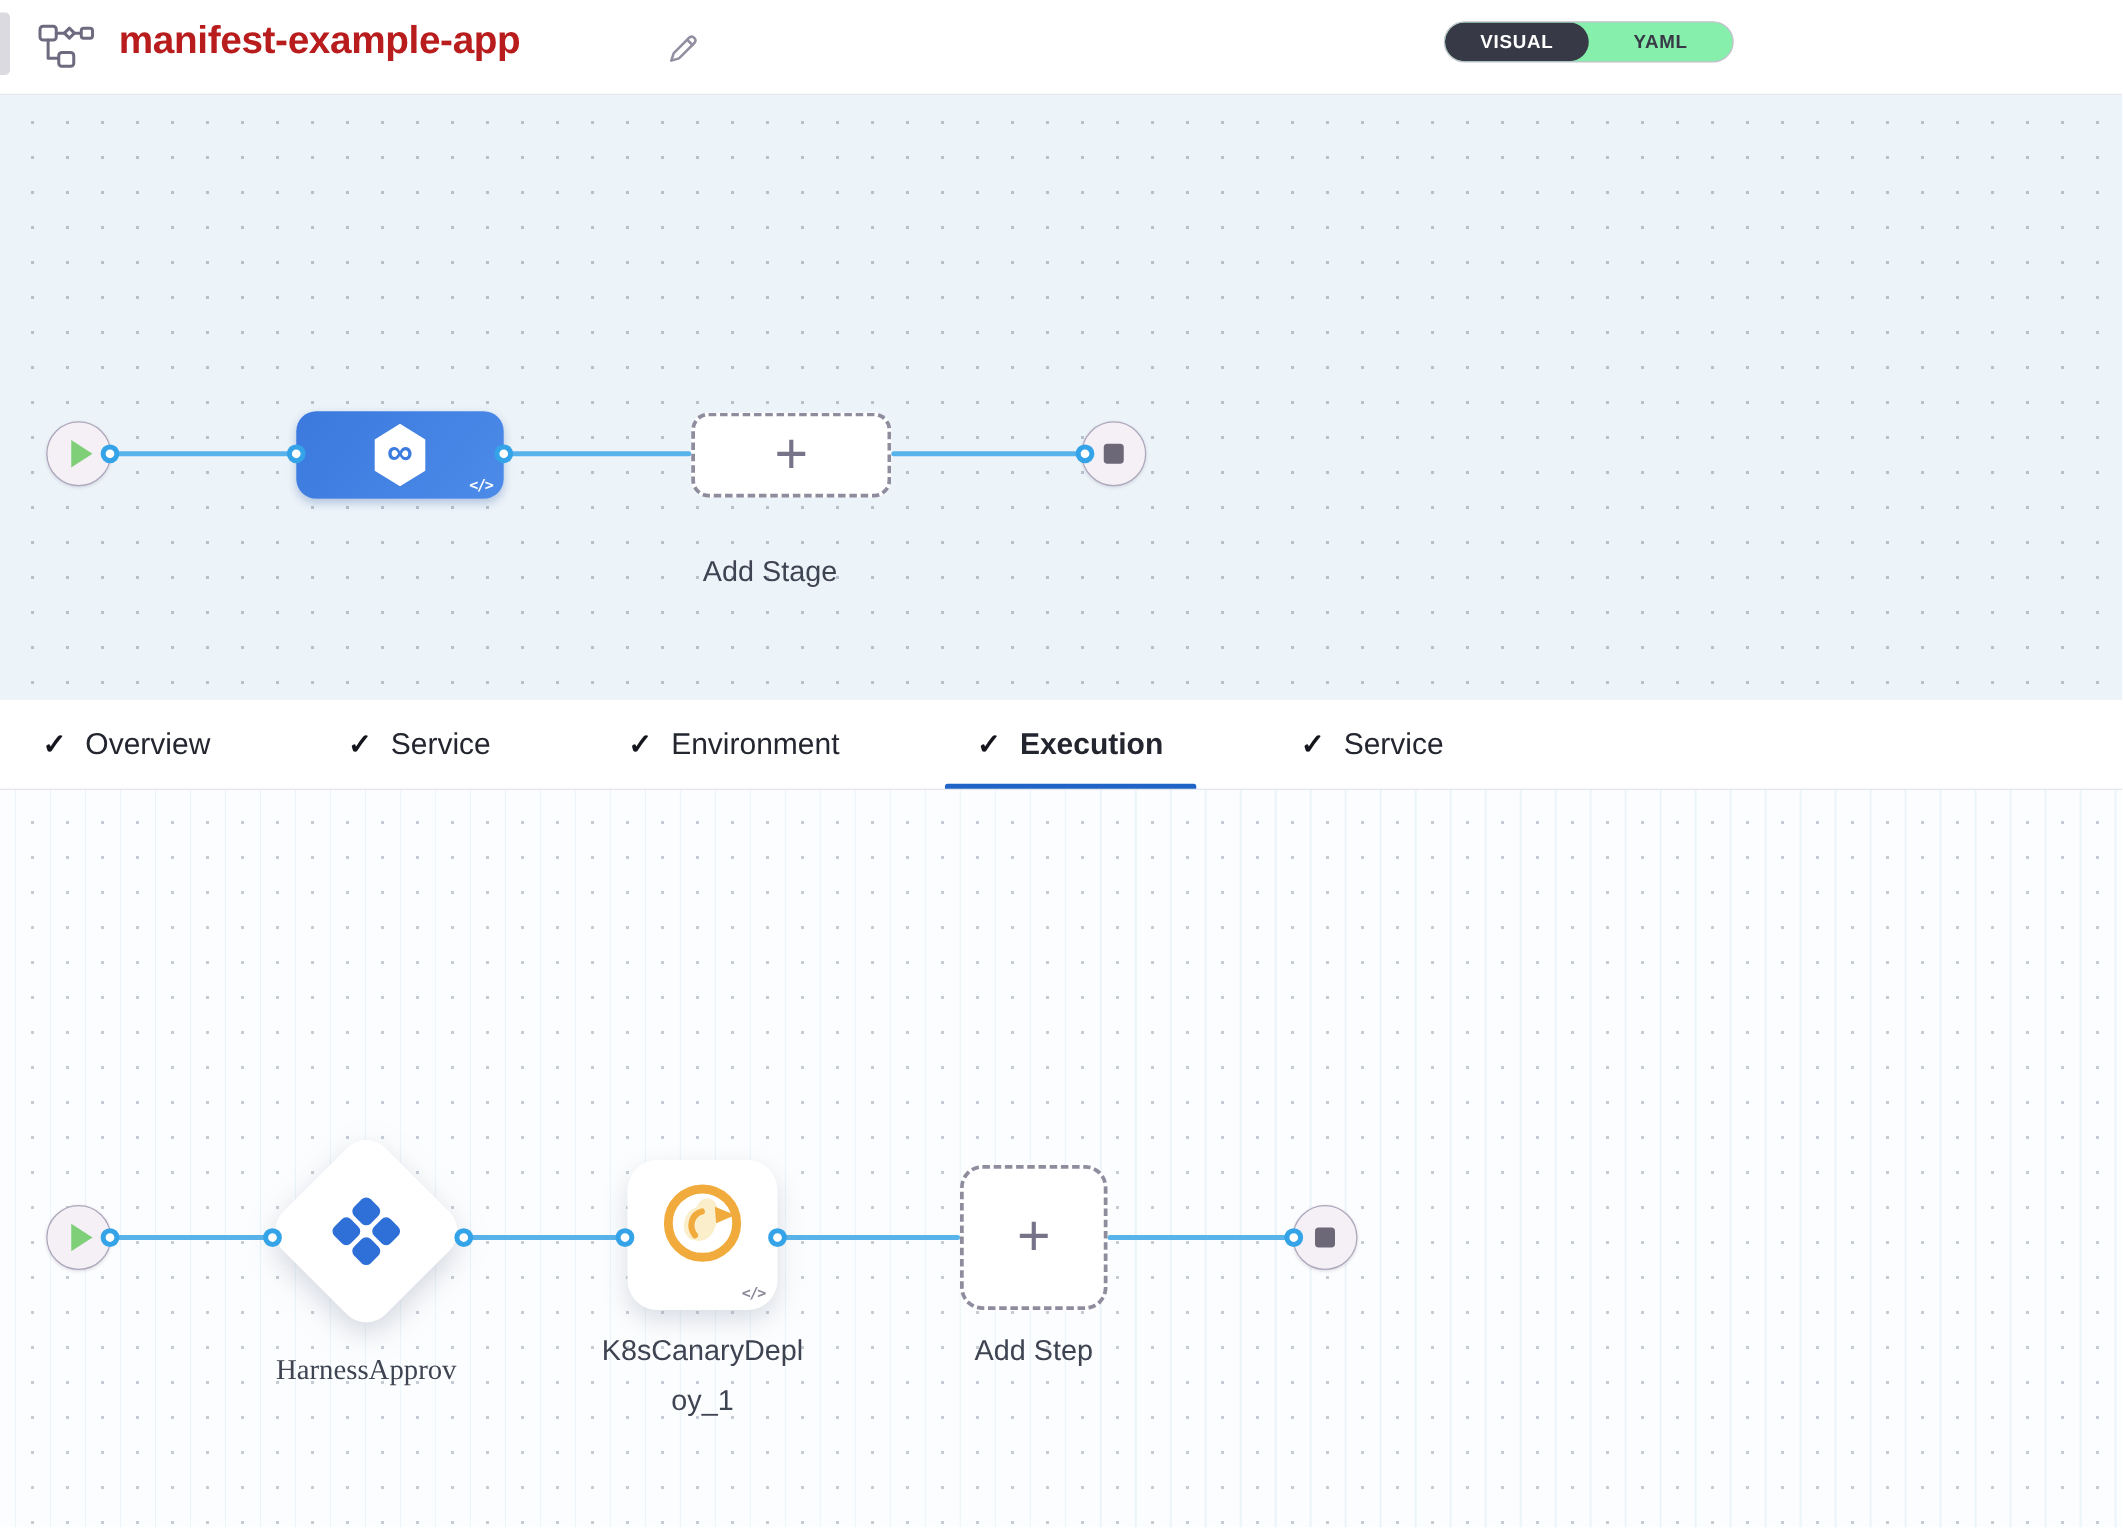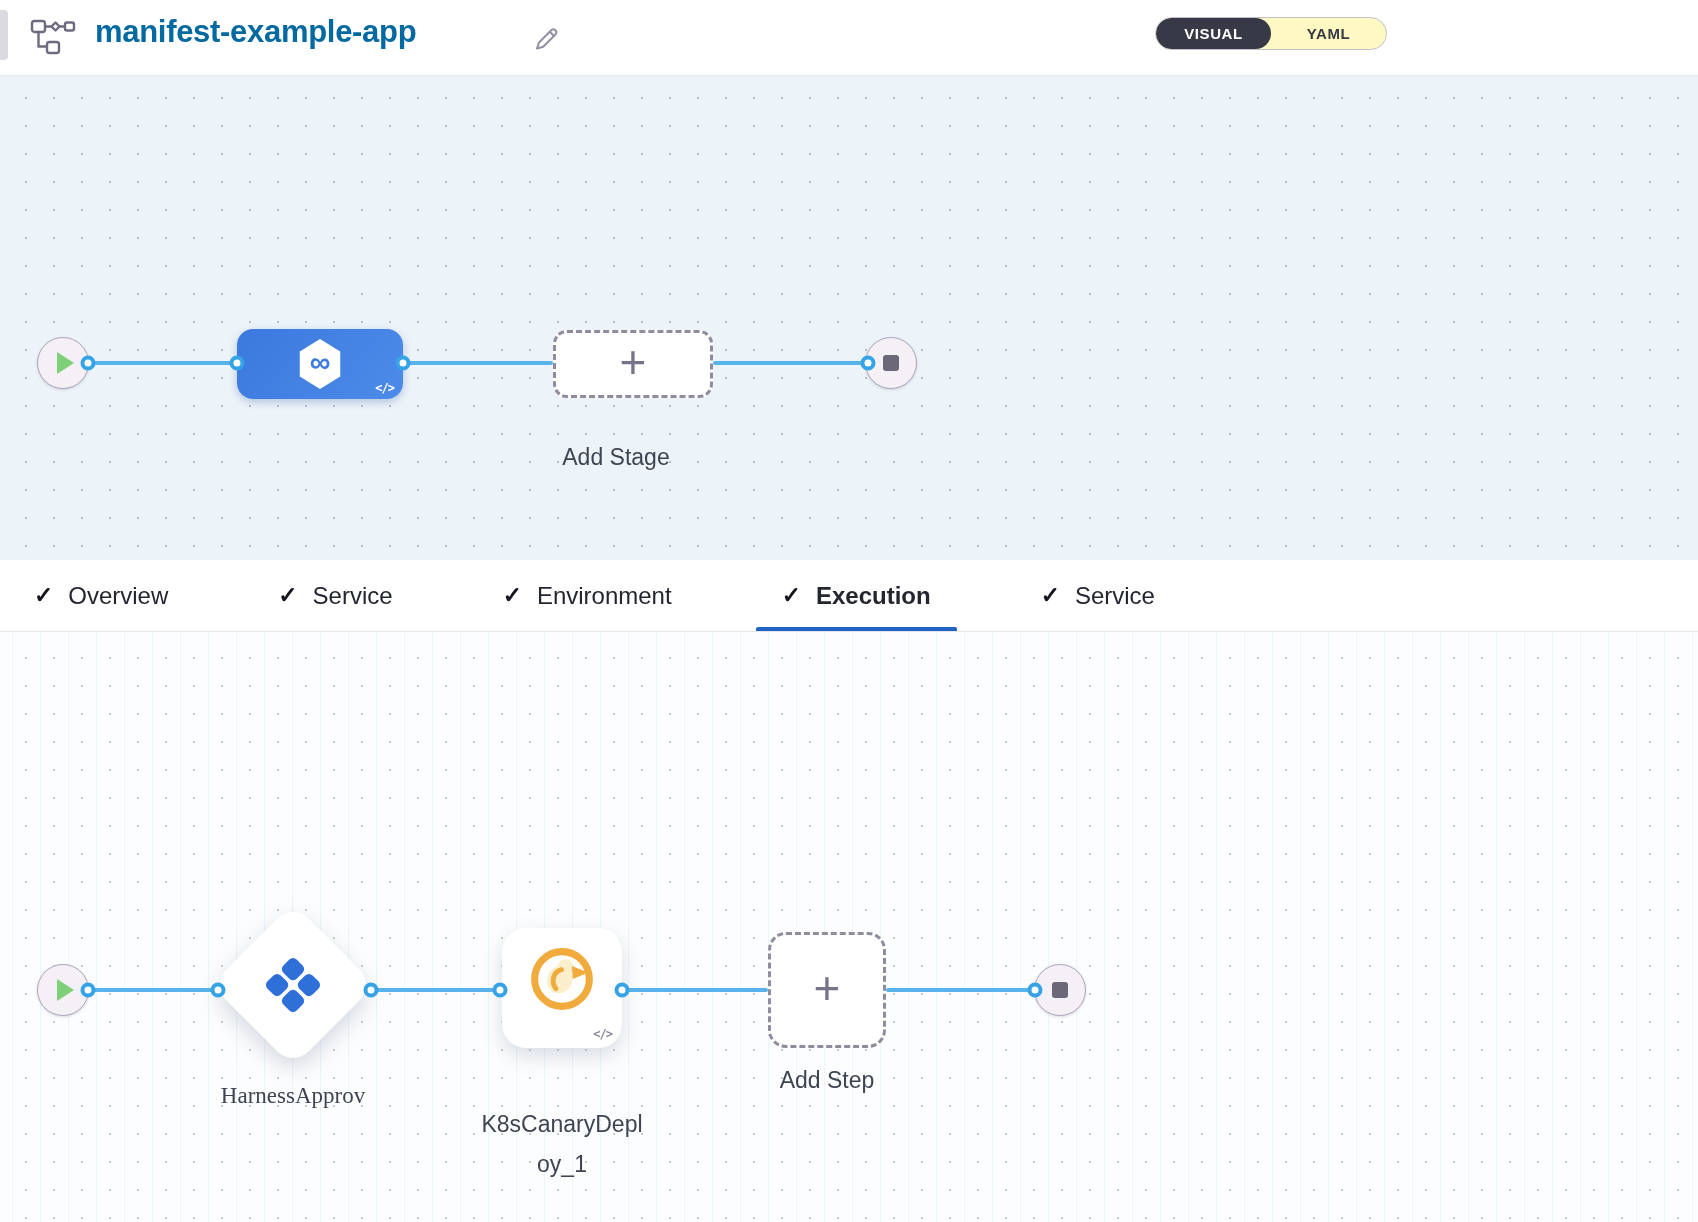--- a/index.html
+++ b/index.html
@@ -17,27 +17,27 @@
     position:absolute; top:0; left:0; width:1698px; height:76px;
     background:#ffffff; border-bottom:1px solid #E8E8EE; z-index:20;
   }
   .edge-strip {
     position:absolute; left:0; top:10px; width:8px; height:50px;
     background:#DADAE0; border-radius:0 4px 4px 0;
   }
   .pipeline-glyph { position:absolute; left:30px; top:17px; }
   .page-title {
     position:absolute; left:95px; top:14px;
-    font-size:31px; font-weight:700; color:#0369a1; letter-spacing:-0.3px;
+    font-size:31px; font-weight:700; color:#b91c1c; letter-spacing:-0.3px;
   }
   .pencil { position:absolute; left:532px; top:20px; cursor:pointer; }
 
   .view-toggle {
     position:absolute; left:1155px; top:17px; width:232px; height:33px;
-    border:1.5px solid #C2C0CC; border-radius:17px; background:#fef9c3;
+    border:1.5px solid #C2C0CC; border-radius:17px; background:#86efac;
     display:flex; overflow:hidden;
   }
   .view-toggle .seg {
     flex:1; display:flex; align-items:center; justify-content:center;
     font-size:15px; font-weight:700; letter-spacing:0.6px; cursor:pointer;
     color:#383946;
   }
   .view-toggle .seg.active {
     background:#383946; color:#ffffff; border-radius:17px;
   }
@@ -278,20 +278,20 @@
   <div class="cdot" style="left:88px;   top:358px;"></div>
   <div class="cdot" style="left:218px;  top:358px;"></div>
   <div class="cdot" style="left:371px;  top:358px;"></div>
   <div class="cdot" style="left:500px;  top:358px;"></div>
   <div class="cdot" style="left:622px;  top:358px;"></div>
   <div class="cdot" style="left:1035px; top:358px;"></div>
 
   <div class="node-label" style="left:173px; top:444px; width:240px;font-family:Liberation Serif, serif;">
     <div>HarnessApprov</div>
   </div>
-  <div class="node-label" style="left:442px; top:428px; width:240px;margin-top:44px;">
+  <div class="node-label" style="left:442px; top:428px; width:240px;">
     <div>K8sCanaryDepl</div>
     <div>oy_1</div>
   </div>
   <div class="node-label" style="left:717px; top:428px; width:220px;">
     <div>Add Step</div>
   </div>
 </div>
 
 </body></html>

